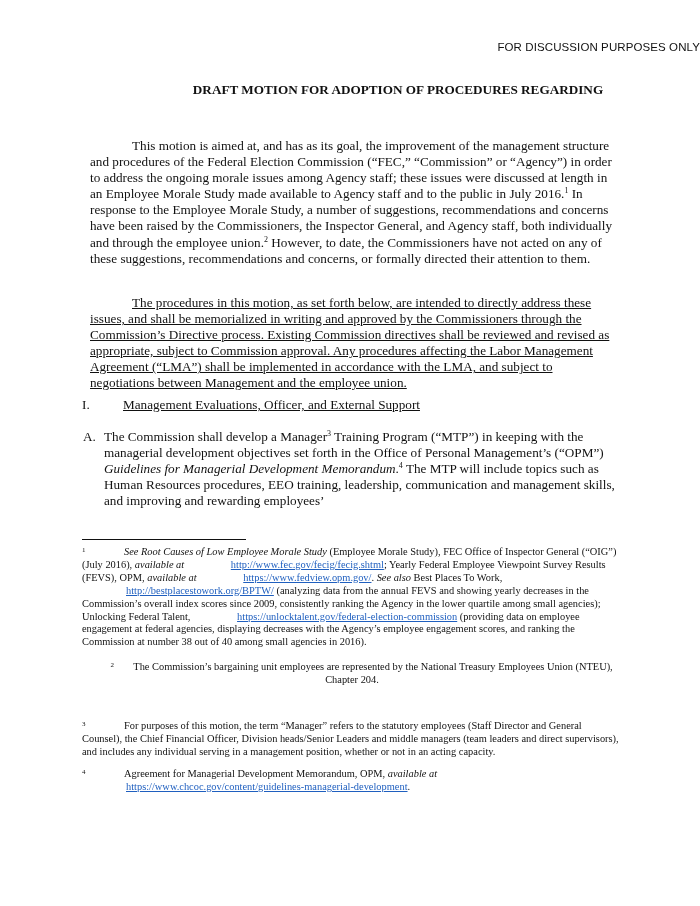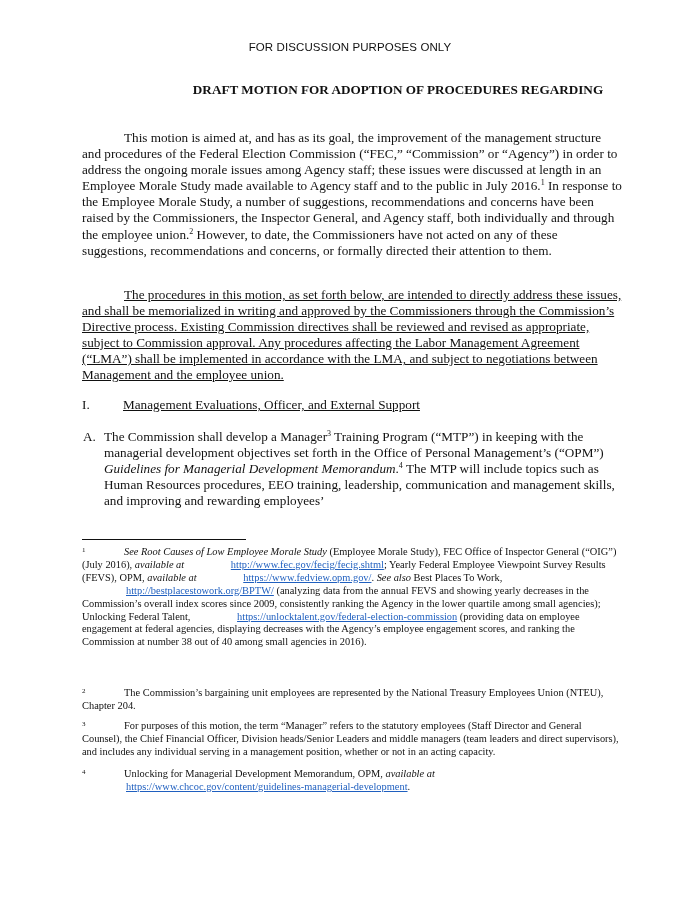--- a/index.html
+++ b/index.html
@@ -1,40 +1,40 @@
 <!DOCTYPE html>
 <html><head>
 <meta charset="utf-8">
 <style>
   html, body { margin: 0; padding: 0; background: #ffffff; }
   body { width: 700px; height: 906px; position: relative; overflow: hidden; color: #111; }
   .page { position: absolute; left: 0; top: 0; width: 700px; height: 906px; background: #fff; }
-  .banner { position: absolute; top: 41px; left: 0; width: 700px; text-align: center;
+  .banner { position: absolute; top: 41px; left: 0; width: 700px; text-align: right;
     font-family: "Liberation Sans", "DejaVu Sans", sans-serif; font-size: 11.5px; letter-spacing: 0.1px; }
   .title { position: absolute; top: 82px; left: 0; width: 700px; text-align: center;
     font-family: "Liberation Serif", serif; font-weight: bold; font-size: 13.2px; line-height: 16px; margin-left: 48px; }
   .body { position: absolute; left: 82px; width: 540px;
     font-family: "Liberation Serif", serif; font-size: 13.2px; line-height: 16.1px; }
-  .para { text-indent: 42px; margin: 0; }
+  .para { text-indent: 42px; margin: 8px; }
   #p1 { top: 130px; }
   #p2 { top: 287px; text-decoration: underline; }
   .sec { position: absolute; top: 397px; left: 82px; font-family: "Liberation Serif", serif; font-size: 13.2px; }
   .sec .num { position: absolute; left: 0; }
   .sec .head { position: absolute; left: 41px; white-space: nowrap; text-decoration: underline; }
   .item { position: absolute; top: 429px; left: 104px; width: 520px;
     font-family: "Liberation Serif", serif; font-size: 13.2px; line-height: 16.1px; }
   .item .letter { position: absolute; left: -21px; top: 0; }
   sup { font-size: 8px; line-height: 0; vertical-align: 5px; }
   .rule { position: absolute; top: 539px; left: 82px; width: 164px; height: 1px; background: #111; }
   .fn { position: absolute; left: 82px; width: 540px; font-family: "Liberation Serif", serif;
     font-size: 10.4px; line-height: 12.9px; }
   .fn .fnum { font-size: 7px; vertical-align: 3px; display: inline-block; width: 42px; }
   .fn a, .link { color: #1f5fbf; text-decoration: underline; padding-left: 44px; }
   #fn1 { top: 544px; }
-  #fn2 { top: 685px; }
+  #fn2 { top: 659px; text-align: center; }
   #fn3 { top: 718px; }
   #fn4 { top: 766px; }
   i { font-style: italic; }
 </style>
 </head>
 <body>
 
 <div class="page">
 
   <div class="banner">FOR DISCUSSION PURPOSES ONLY</div>
@@ -69,16 +69,16 @@
 
   <div class="fn" id="fn2">
     <span class="fnum">2</span><span>The Commission’s bargaining unit employees are represented by the National Treasury Employees Union (NTEU), Chapter 204.</span>
   </div>
 
   <div class="fn" id="fn3">
     <span class="fnum">3</span><span>For purposes of this motion, the term “Manager” refers to the statutory employees (Staff Director and General Counsel), the Chief Financial Officer, Division heads/Senior Leaders and middle managers (team leaders and direct supervisors), and includes any individual serving in a management position, whether or not in an acting capacity.</span>
   </div>
 
   <div class="fn" id="fn4">
-    <span class="fnum">4</span><span>Unlocking for Managerial Development Memorandum, OPM, </span><i>available at</i><br><a>https://www.chcoc.gov/content/guidelines-managerial-development</a><span>.</span>
+    <span class="fnum">4</span><span>Agreement for Managerial Development Memorandum, OPM, </span><i>available at</i><br><a>https://www.chcoc.gov/content/guidelines-managerial-development</a><span>.</span>
   </div>
 
 </div>
 
 </body></html>

